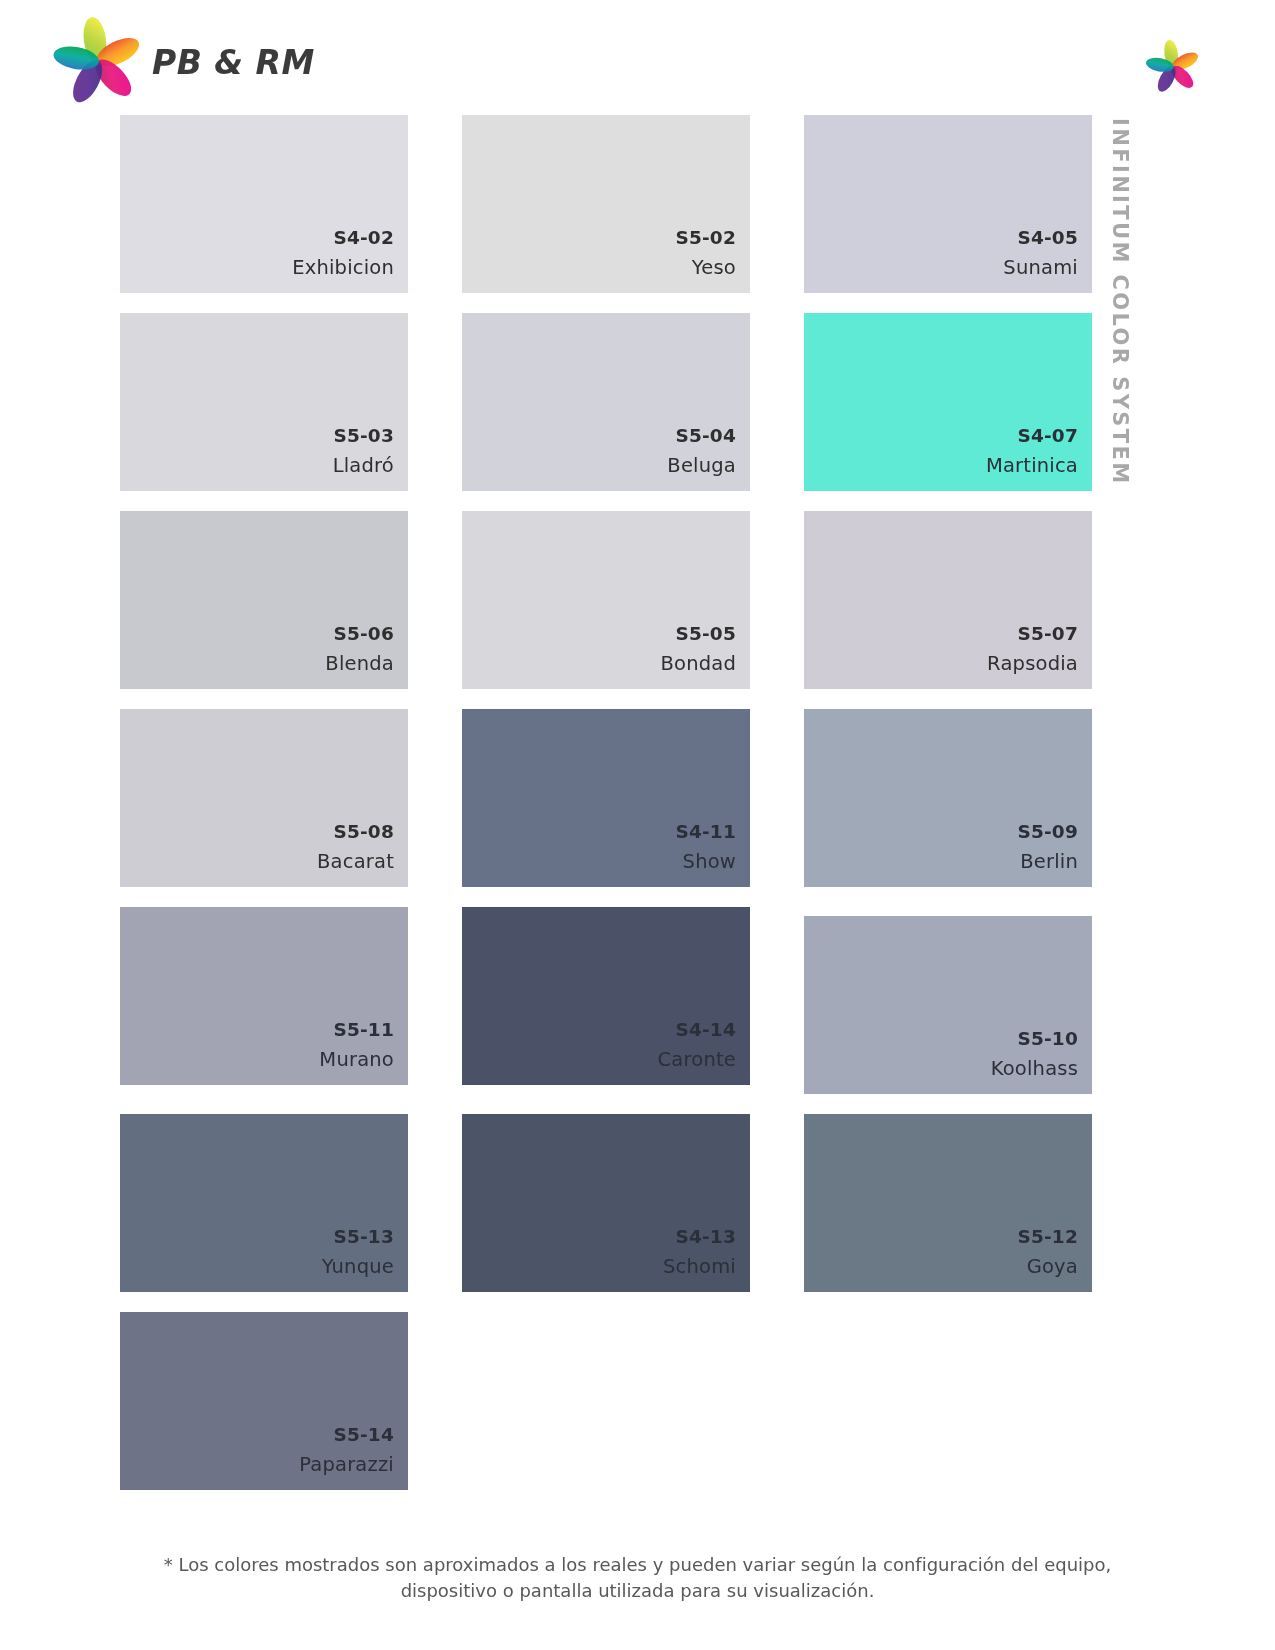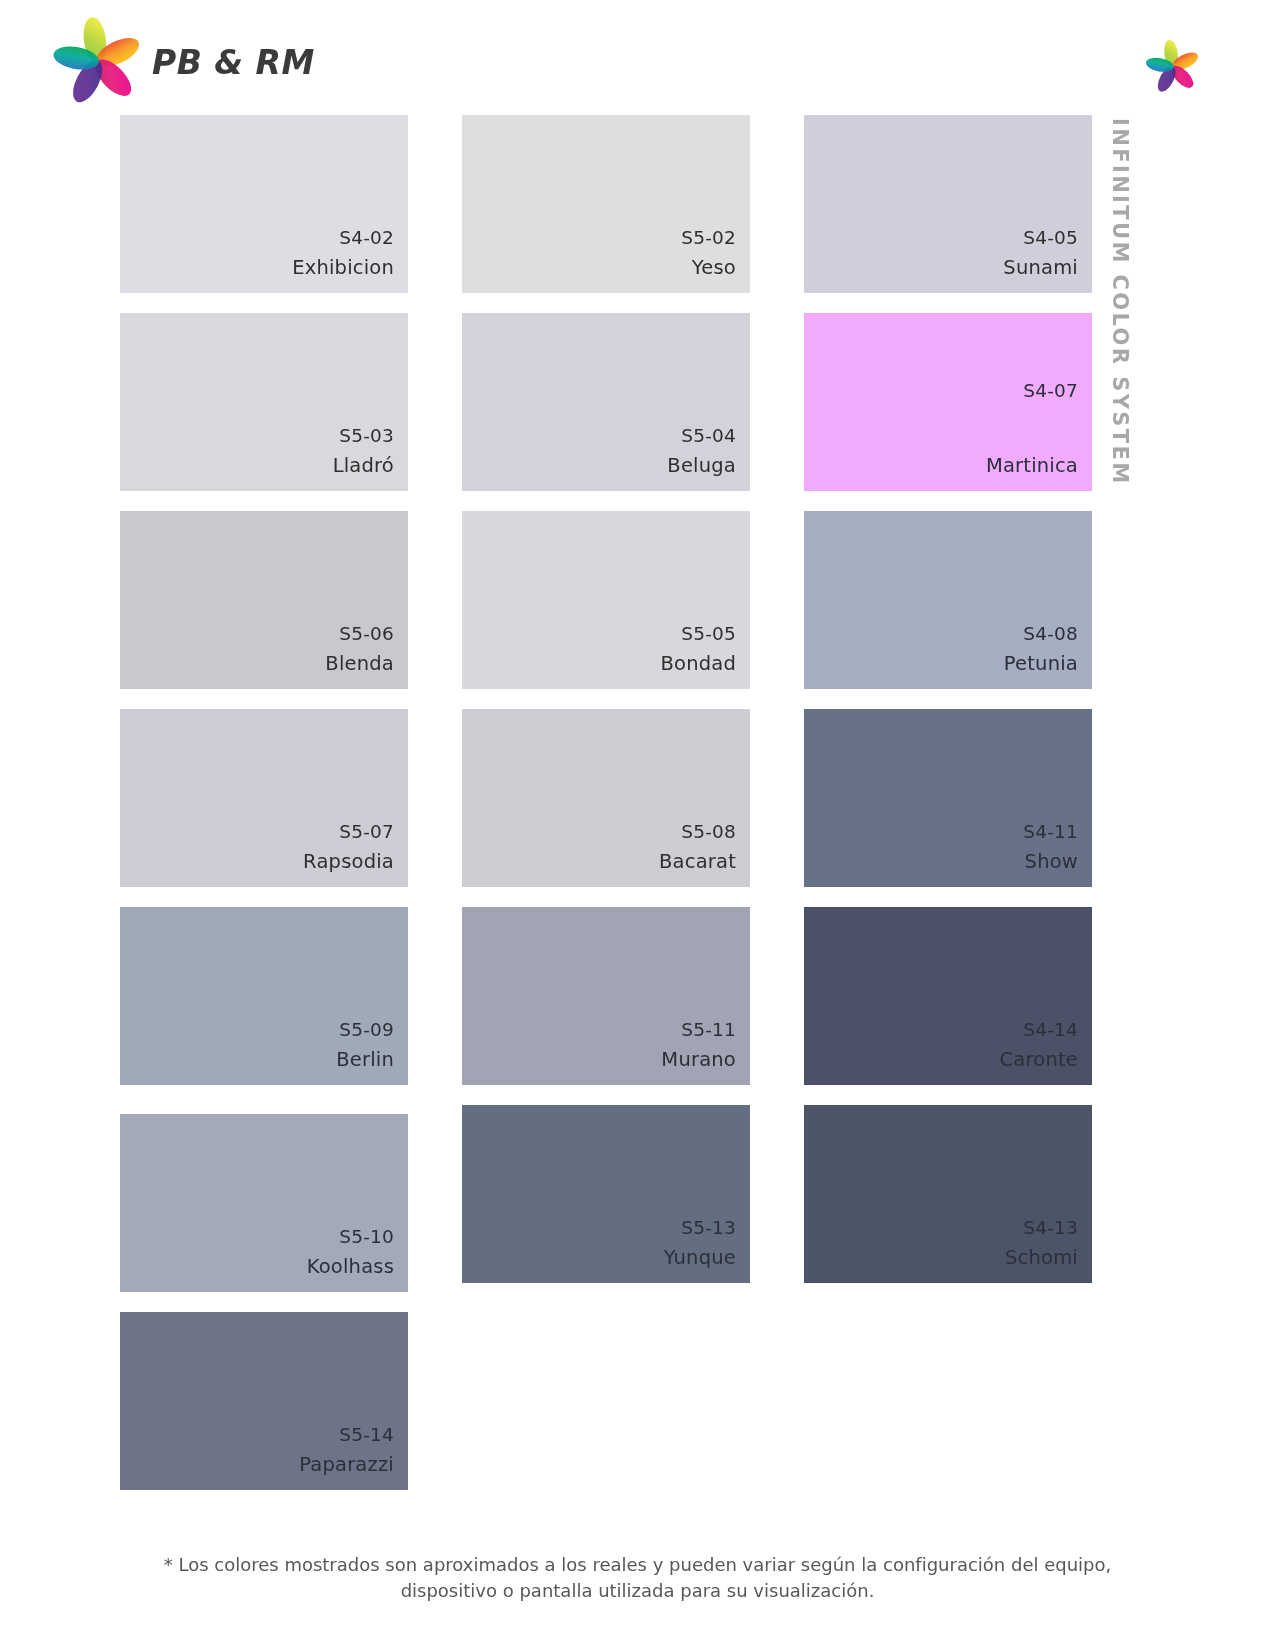--- a/index.html
+++ b/index.html
@@ -93,21 +93,21 @@
     padding: 0 14px 12px 0;
     display: flex;
     flex-direction: column;
     align-items: flex-end;
     justify-content: flex-end;
     line-height: 1.18;
   }
   .swatch .code {
     font-family: "DejaVu Sans", sans-serif;
     font-size: 18.5px;
-    font-weight: 400;
+    font-weight: 700;
     letter-spacing: 0.2px;
     margin-bottom: 7px;
   }
   .swatch .name {
     font-family: "DejaVu Sans", sans-serif;
     font-size: 19.5px;
     font-weight: 400;
     letter-spacing: 0.2px;
     margin-bottom: 2px;
   }
@@ -224,36 +224,32 @@
       <div class="name">Sunami</div>
     </div>
     <div class="swatch light" style="background-color: rgb(217, 216, 221);">
       <div class="code">S5-03</div>
       <div class="name">Lladró</div>
     </div>
     <div class="swatch light" style="background-color: rgb(210, 210, 219);">
       <div class="code">S5-04</div>
       <div class="name">Beluga</div>
     </div>
-    <div class="swatch dark" style="background-color: #f0abfc; gap: 45px;">
+    <div class="swatch dark" style="background-color: #5eead4;">
       <div class="code">S4-07</div>
       <div class="name">Martinica</div>
     </div>
     <div class="swatch light" style="background-color: rgb(200, 201, 207);">
       <div class="code">S5-06</div>
       <div class="name">Blenda</div>
     </div>
     <div class="swatch light" style="background-color: rgb(216, 215, 220);">
       <div class="code">S5-05</div>
       <div class="name">Bondad</div>
     </div>
-    <div class="swatch dark" style="background-color: rgb(166, 174, 194);">
-      <div class="code">S4-08</div>
-      <div class="name">Petunia</div>
-    </div>
     <div class="swatch light" style="background-color: rgb(207, 204, 214);">
       <div class="code">S5-07</div>
       <div class="name">Rapsodia</div>
     </div>
     <div class="swatch light" style="background-color: rgb(205, 205, 211); padding-left: 28px;">
       <div class="code">S5-08</div>
       <div class="name">Bacarat</div>
     </div>
     <div class="swatch dark" style="background-color: rgb(103, 114, 137);">
       <div class="code">S4-11</div>
@@ -275,20 +271,24 @@
       <div class="code">S5-10</div>
       <div class="name">Koolhass</div>
     </div>
     <div class="swatch dark" style="background-color: rgb(100, 110, 129);">
       <div class="code">S5-13</div>
       <div class="name">Yunque</div>
     </div>
     <div class="swatch dark" style="background-color: rgb(76, 84, 103);">
       <div class="code">S4-13</div>
       <div class="name">Schomi</div>
+    </div>
+    <div class="swatch dark" style="background-color: rgb(107, 121, 134);">
+      <div class="code">S5-12</div>
+      <div class="name">Goya</div>
     </div>
     <div class="swatch dark" style="background-color: rgb(110, 115, 135);">
       <div class="code">S5-14</div>
       <div class="name">Paparazzi</div>
     </div>
   </div>
 
 <div class="footer">
   <span class="line">*  Los colores mostrados son aproximados a los reales y pueden variar según la configuración del equipo,</span>
   <span class="line">dispositivo o pantalla utilizada para su visualización.</span>

